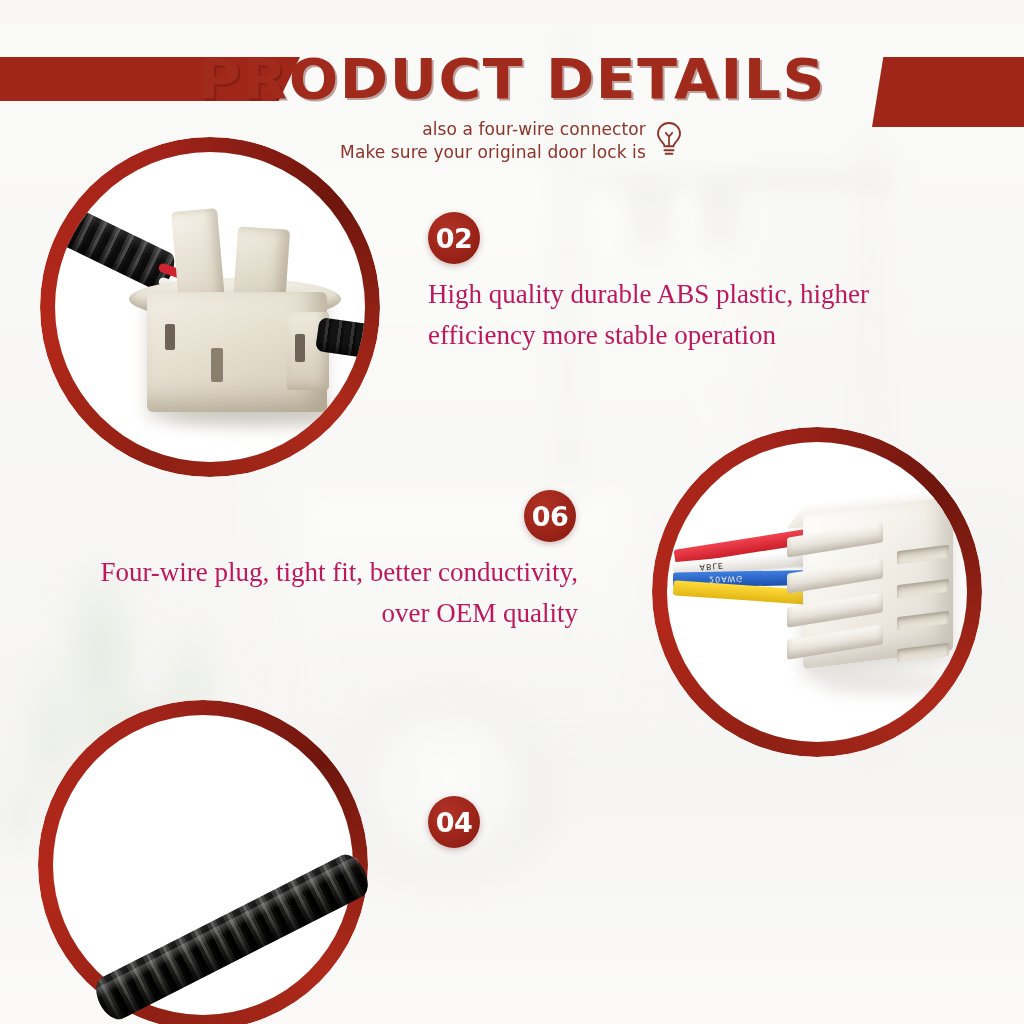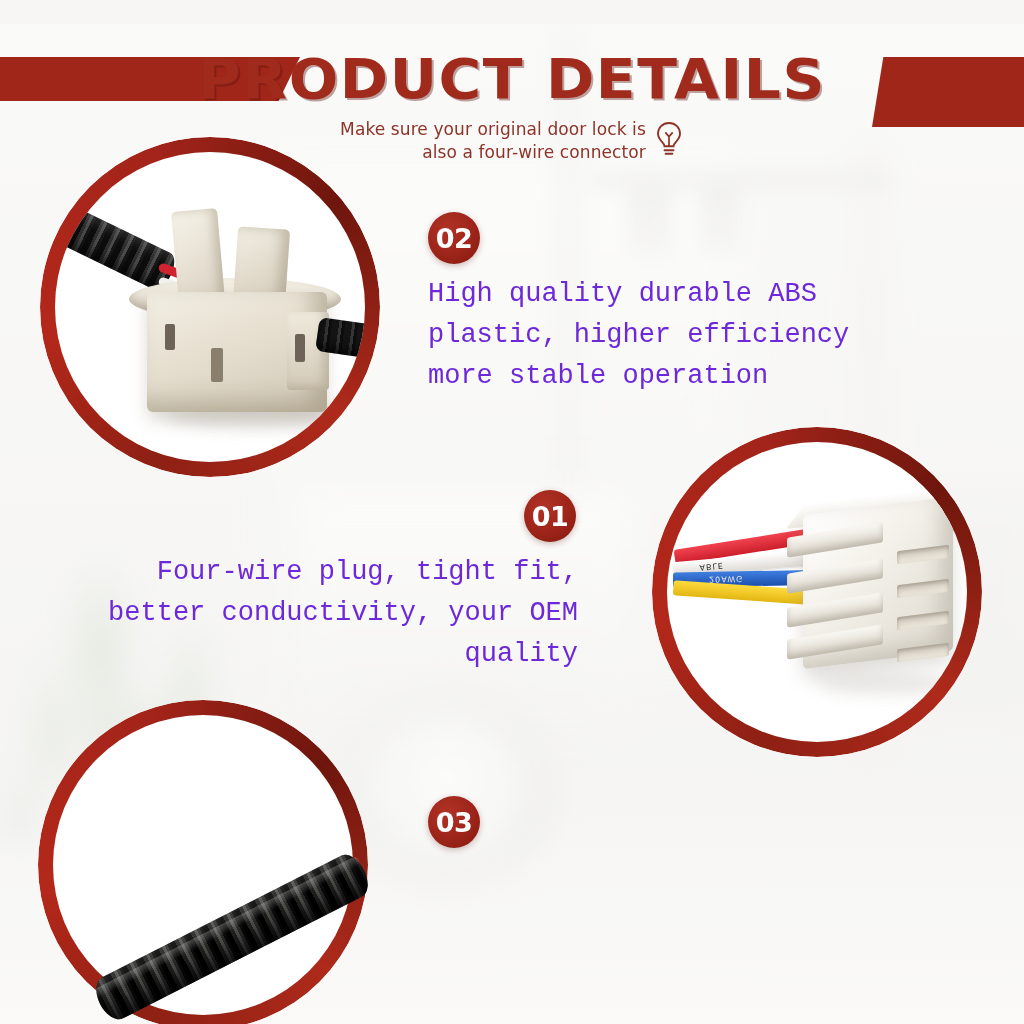--- a/index.html
+++ b/index.html
@@ -237,22 +237,22 @@
   
   .badge{
     position:absolute;width:52px;height:52px;border-radius:50%;
     background:radial-gradient(circle at 38% 32%,#b13226 0%,#9d2419 55%,#82190f 100%);
     color:#fff;font-family:"DejaVu Sans", sans-serif;font-weight:bold;font-size:27px;
     display:flex;align-items:center;justify-content:center;
     box-shadow:0 2px 6px rgba(90,20,12,.28);letter-spacing:-.5px;
   }
   .feature-text{
     position:absolute;
-    font-family:Liberation Mono, monospace;
-    font-size:27px;line-height:1.52;color:#6d28d9;
+    font-family:Liberation Serif, serif;
+    font-size:27px;line-height:1.52;color:#be185d;
   }
   #f1-badge{left:428px;top:188px;}
   #f1-text {left:428px;top:250px;width:500px;text-align:left;}
   #f2-badge{left:524px;top:466px;}
   #f2-text {left:86px;top:528px;width:492px;text-align:right;}
   #f3-badge{left:428px;top:772px;}
   #f3-text {left:428px;top:830px;width:510px;text-align:left;}
 </style>
 </head>
 <body>
@@ -276,22 +276,22 @@
     <div class="bg-wash"></div>
   </div>
 
   <div class="banner banner-left"></div>
   <div class="banner banner-right"></div>
 
   <div class="title">PRODUCT DETAILS</div>
 
   <div class="subtitle-wrap">
     <div class="subtitle">
+      <div>also a four-wire connector</div>
       <div>Make sure your original door lock is</div>
-      <div>also a four-wire connector</div>
     </div>
     <svg class="bulb-icon" width="30" height="38" viewBox="0 0 30 38">
       <path d="M15 3 C8.5 3 4 7.8 4 13.6 C4 17.4 6 19.7 8 21.9 C9.4 23.4 10.3 24.6 10.5 26.3 L19.5 26.3 C19.7 24.6 20.6 23.4 22 21.9 C24 19.7 26 17.4 26 13.6 C26 7.8 21.5 3 15 3 Z" fill="none" stroke="#8d3328" stroke-width="1.9"></path>
       <path d="M11.3 12.4 L15 16.6 L18.7 12.4 M15 16.6 L15 26.3" fill="none" stroke="#8d3328" stroke-width="1.7"></path>
       <path d="M10.5 30.2 L19.5 30.2 M11.6 33.8 L18.4 33.8" fill="none" stroke="#8d3328" stroke-width="1.9" stroke-linecap="round"></path>
     </svg>
   </div>
 
   <div class="circle" style="left:40px;top:113px;width:340px;height:340px;">
     <div class="ring"></div>
@@ -343,18 +343,18 @@
     <div class="ring"></div>
     <div class="inner"></div>
     <div class="c3-tube">
       <div class="c3-hl"></div>
     </div>
   </div>
 
   <div class="badge" id="f1-badge">02</div>
   <div class="feature-text" id="f1-text">High quality durable ABS plastic, higher efficiency more stable operation</div>
 
-  <div class="badge" id="f2-badge">01</div>
-  <div class="feature-text" id="f2-text">Four-wire plug, tight fit, better conductivity, your OEM quality</div>
-
-  <div class="badge" id="f3-badge">03</div>
+  <div class="badge" id="f2-badge">06</div>
+  <div class="feature-text" id="f2-text">Four-wire plug, tight fit, better conductivity, over OEM quality</div>
+
+  <div class="badge" id="f3-badge">04</div>
 
 </div>
 
 </body></html>

